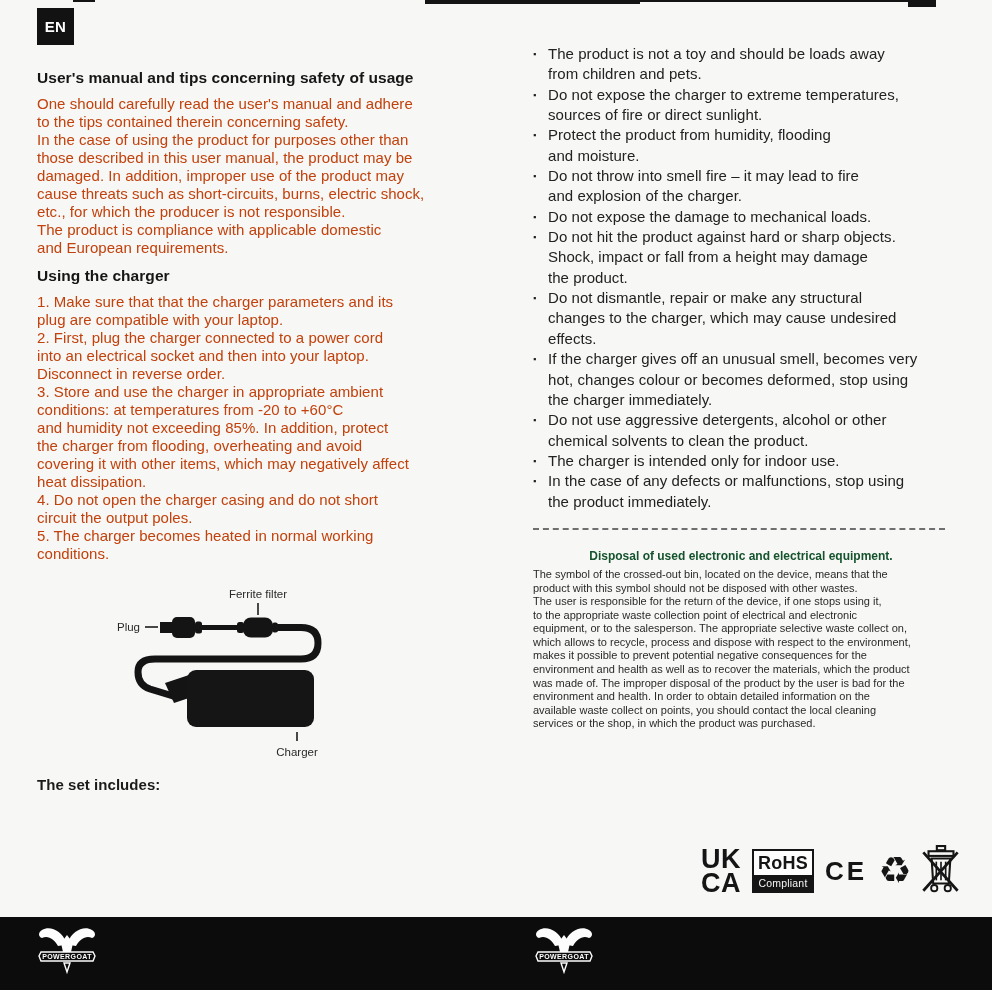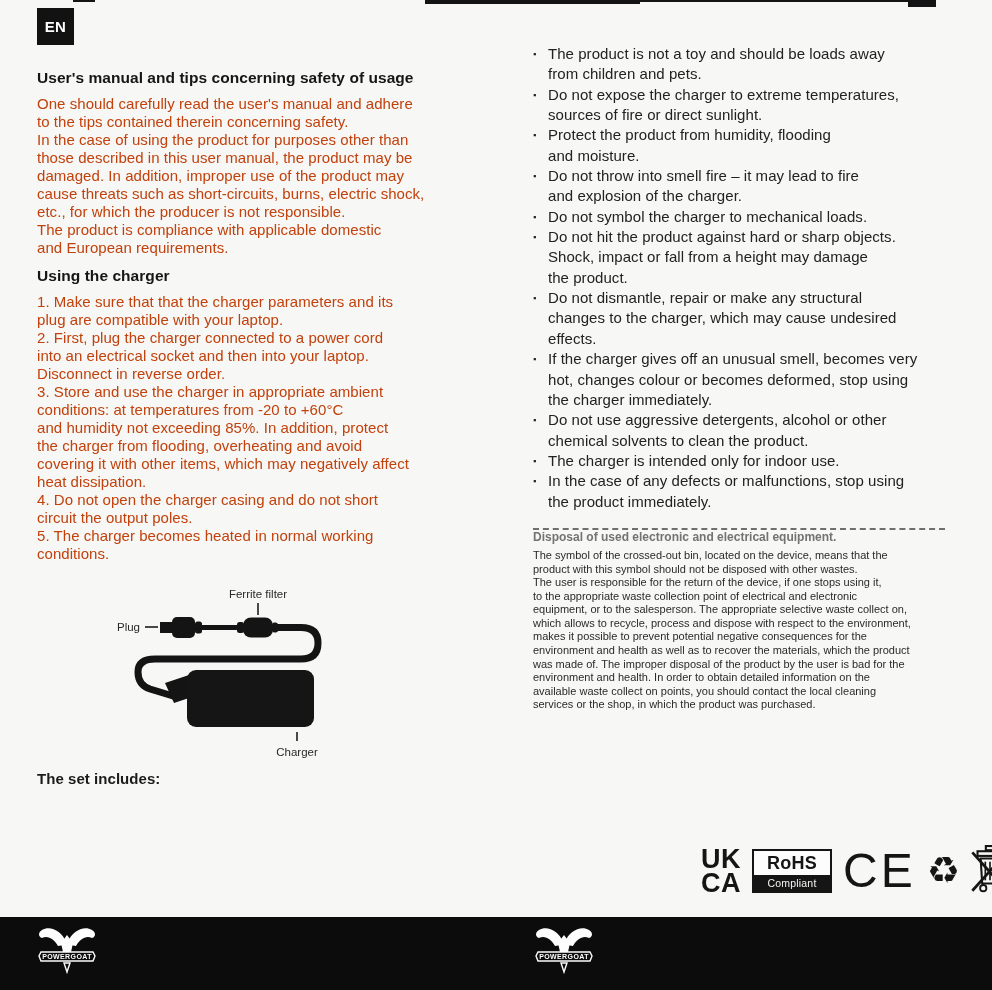--- a/index.html
+++ b/index.html
@@ -29,43 +29,43 @@
     font-size:15px; line-height:18px; white-space:pre-line; color:#c2410c;
     letter-spacing:.05px;
   }
   .mb9 { margin-bottom:9px; } .mb7 { margin-bottom:7px; }
 
   
   .diagram { display:block; margin-top:0; }
   .diagram text { font-family:"Liberation Sans", sans-serif; fill:#2a2a2a; }
 
   
-  .set-includes { margin-top:8px; font-size:15px; display:flex; align-items:baseline; }
+  .set-includes { margin-top:14px; font-size:15px; display:flex; align-items:baseline; }
   .set-includes b { font-weight:bold; margin-right:10px; letter-spacing:.05px; }
   .inc-item { margin-right:14px; white-space:nowrap; }
   .inc-item .sq { font-size:9px; vertical-align:2px; margin-right:7px; color:#1b1b1b; }
 
   
   .bullets { margin-top:6px; }
   .bullet { display:grid; grid-template-columns:15px 1fr; }
   .bullet .mk { font-size:9px; padding-top:5px; color:#1b1b1b; }
   .bullet .tx { font-size:15px; line-height:20.35px; white-space:pre-line; color:#222; letter-spacing:.05px; }
 
   .dashed-sep { margin-top:16px; border-top:2px dashed #6f6f6f; width:412px; height:0; }
 
-  .disposal-h { margin-top:0; font-size:12px; font-weight:bold; color:#737373; }
+  .disposal-h { margin-top:19px; font-size:12px; font-weight:bold; color:#14532d;text-align:center; }
   .disposal-t { margin-top:5px; font-size:11px; line-height:13.6px; white-space:pre-line; color:#2a2a2a; }
 
   
   .certs { position:absolute; left:701px; top:845px; display:flex; align-items:center; gap:11px; color:#151515; }
   .ukca { font-weight:bold; font-size:27px; line-height:23px; letter-spacing:.5px; transform:scaleY(1.04); }
-  .rohs { border:2.5px solid #151515; width:80px; text-align:center; background:#fdfdfd; }
+  .rohs { border:2.5px solid #151515; width:62px; text-align:center; background:#fdfdfd; }
   .rohs .top { font-weight:bold; font-size:18px; line-height:24px; color:#151515; letter-spacing:.2px; }
   .rohs .bot { background:#151515; color:#f6f6f4; font-size:10.5px; line-height:16px; letter-spacing:.2px; }
-  .ce { font-size:48px; font-weight:400; letter-spacing:3px; line-height:36px; }
+  .ce { font-size:26px; font-weight:700; letter-spacing:3px; line-height:36px; }
   .recycle { font-family:"DejaVu Sans", sans-serif; font-size:37px; line-height:38px; }
 
   
   .footer-bar { position:absolute; left:0; top:917px; width:992px; height:73px; background:#0c0c0c; }
   .goat { position:absolute; top:8px; }
   .goat text { font-family:"Liberation Sans", sans-serif; font-weight:bold; fill:#fdfdfd; }
 </style>
 </head>
 <body>
 
@@ -164,21 +164,21 @@
         </div>
 
         <div class="bullet">
           <span class="mk">▪</span>
           <span class="tx">Do not throw into smell fire – it may lead to fire
 and explosion of the charger.</span>
         </div>
 
         <div class="bullet">
           <span class="mk">▪</span>
-          <span class="tx">Do not symbol the charger to mechanical loads.</span>
+          <span class="tx">Do not expose the damage to mechanical loads.</span>
         </div>
 
         <div class="bullet">
           <span class="mk">▪</span>
           <span class="tx">Do not hit the product against hard or sharp objects.
 Shock, impact or fall from a height may damage
 the product.</span>
         </div>
 
         <div class="bullet">

